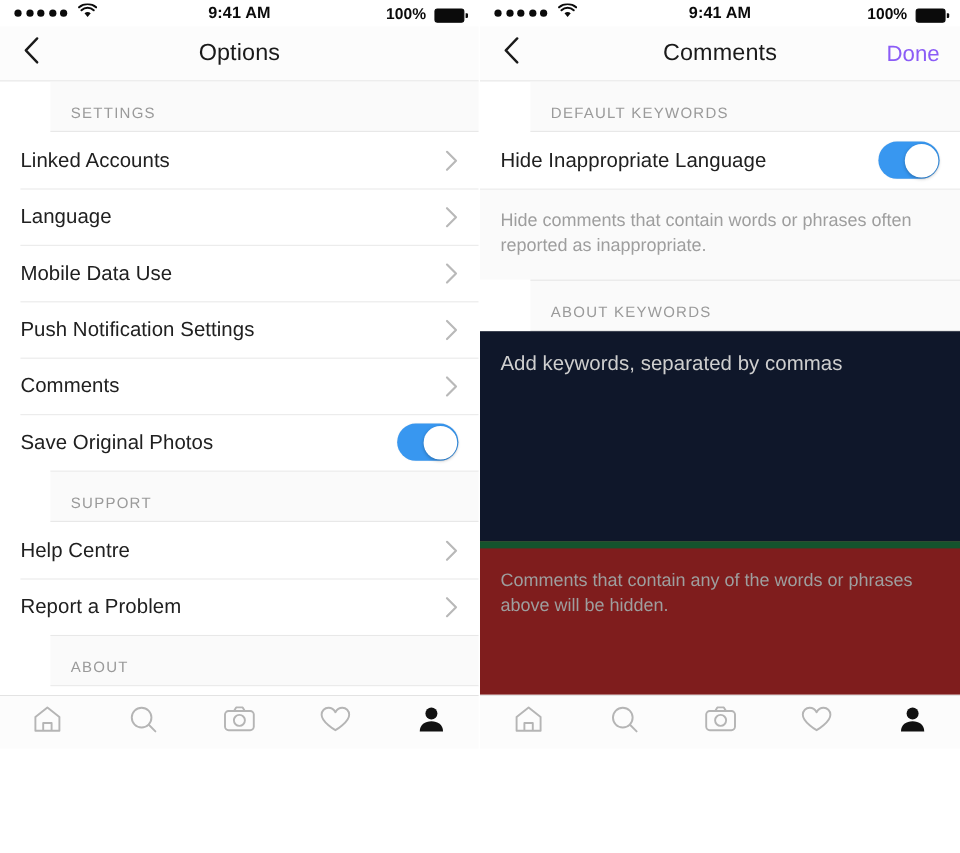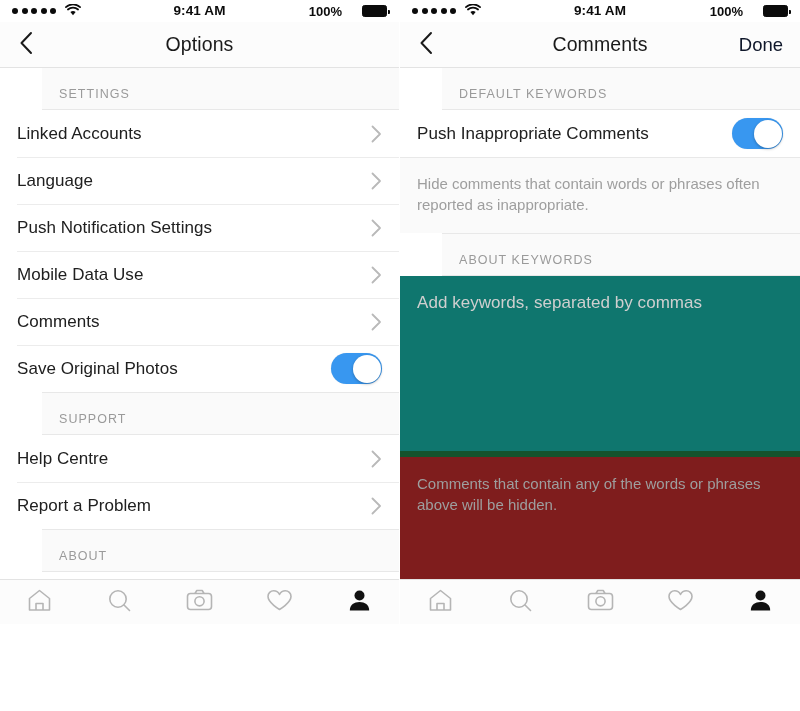--- a/index.html
+++ b/index.html
@@ -61,22 +61,22 @@
     text-align: center;
     font-size: 13.5px;
     font-weight: bold;
     color: #0b0b0b;
     letter-spacing: 0.1px;
     line-height: 22px;
   }
   .sb-right {
     margin-left: auto;
     display: flex;
-    align-items: center;
-    gap: 20px;
+    align-items: flex-end;
+    gap: 7px;
     position: relative;
     z-index: 2;
   }
   .batt-pct {
     font-size: 13px;
     font-weight: bold;
     color: #0b0b0b;
   }
   .battery {
     width: 25px; height: 12px;
@@ -121,21 +121,21 @@
     font-size: 19.5px;
     color: #1a1a1a;
     font-weight: 500;
     letter-spacing: 0.1px;
     pointer-events: none;
   }
   .nav-action {
     margin-left: auto;
     padding-right: 17px;
     font-size: 18.5px;
-    color: #0f172a;
+    color: #8b5cf6;
     cursor: pointer;
     z-index: 2;
   }
 
   
   .content {
     flex: 1 1 auto;
     background: #ffffff;
     overflow: hidden;
     position: relative;
@@ -214,21 +214,21 @@
     color: #9e9e9e;
     font-size: 15px;
     line-height: 21px;
     padding: 15px 17px 18px 17px;
     box-sizing: border-box;
   }
   .helptext.bordered-top {
     border-top: 1px solid #e8e8e8;
   }
   .keyword-input {
-    background: #0f766e;
+    background: #0f172a;
     padding: 17px 17px 0 17px;
     box-sizing: border-box;
     height: 175px;
     cursor: text;
   }
   .keyword-placeholder {
     font-size: 17px;
     color: #cfcfcf;
     letter-spacing: 0.05px;
   }
@@ -325,30 +325,30 @@
       <div class="row">
         <span class="row-label">Language</span>
         <span class="chevron">
           <svg width="11" height="18" viewBox="0 0 11 18">
               <path d="M1.5 1.5 L9 9 L1.5 16.5" stroke="#b9b9b9" stroke-width="1.8" fill="none" stroke-linecap="round" stroke-linejoin="round"></path>
             </svg>
         </span>
       </div>
 
       <div class="row">
+        <span class="row-label">Mobile Data Use</span>
+        <span class="chevron">
+          <svg width="11" height="18" viewBox="0 0 11 18">
+              <path d="M1.5 1.5 L9 9 L1.5 16.5" stroke="#b9b9b9" stroke-width="1.8" fill="none" stroke-linecap="round" stroke-linejoin="round"></path>
+            </svg>
+        </span>
+      </div>
+
+      <div class="row">
         <span class="row-label">Push Notification Settings</span>
-        <span class="chevron">
-          <svg width="11" height="18" viewBox="0 0 11 18">
-              <path d="M1.5 1.5 L9 9 L1.5 16.5" stroke="#b9b9b9" stroke-width="1.8" fill="none" stroke-linecap="round" stroke-linejoin="round"></path>
-            </svg>
-        </span>
-      </div>
-
-      <div class="row">
-        <span class="row-label">Mobile Data Use</span>
         <span class="chevron">
           <svg width="11" height="18" viewBox="0 0 11 18">
               <path d="M1.5 1.5 L9 9 L1.5 16.5" stroke="#b9b9b9" stroke-width="1.8" fill="none" stroke-linecap="round" stroke-linejoin="round"></path>
             </svg>
         </span>
       </div>
 
       <div class="row">
         <span class="row-label">Comments</span>
         <span class="chevron">
@@ -488,21 +488,21 @@
       <div class="nav-title">Comments</div>
       <div class="nav-action">Done</div>
     </div>
 
     <div class="content">
       <div class="rpanel-body">
 
         <div class="section-header first">DEFAULT KEYWORDS</div>
 
         <div class="row">
-          <span class="row-label">Push Inappropriate Comments</span>
+          <span class="row-label">Hide Inappropriate Language</span>
           <span class="toggle">
             <span class="knob"></span>
           </span>
         </div>
 
         <div class="helptext bordered-top">Hide comments that contain words or phrases often reported as inappropriate.</div>
 
         <div class="section-header gap-above">ABOUT KEYWORDS</div>
 
         <div class="keyword-input">

